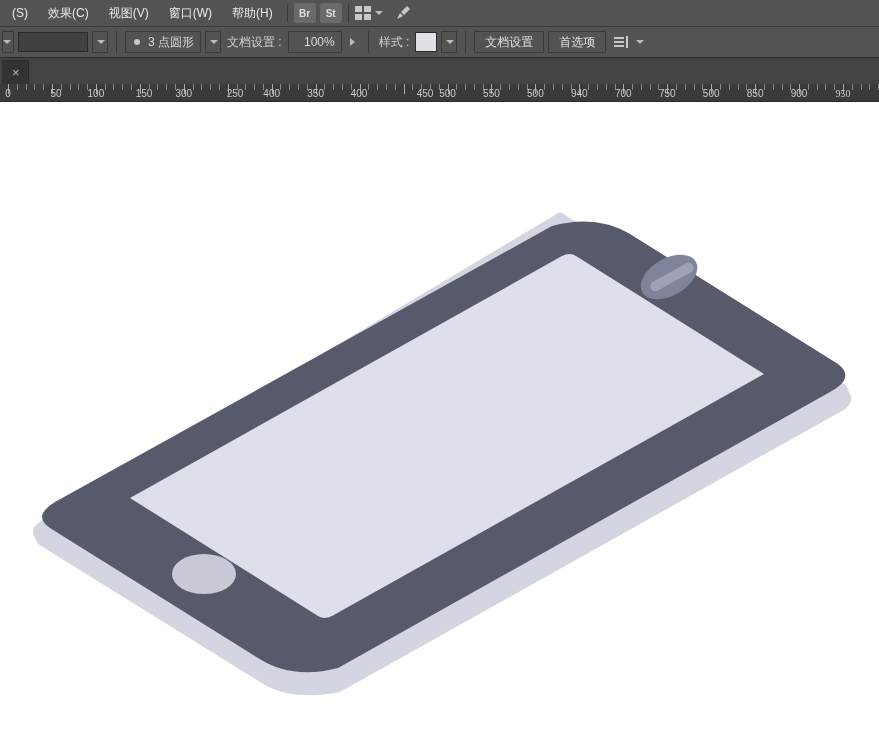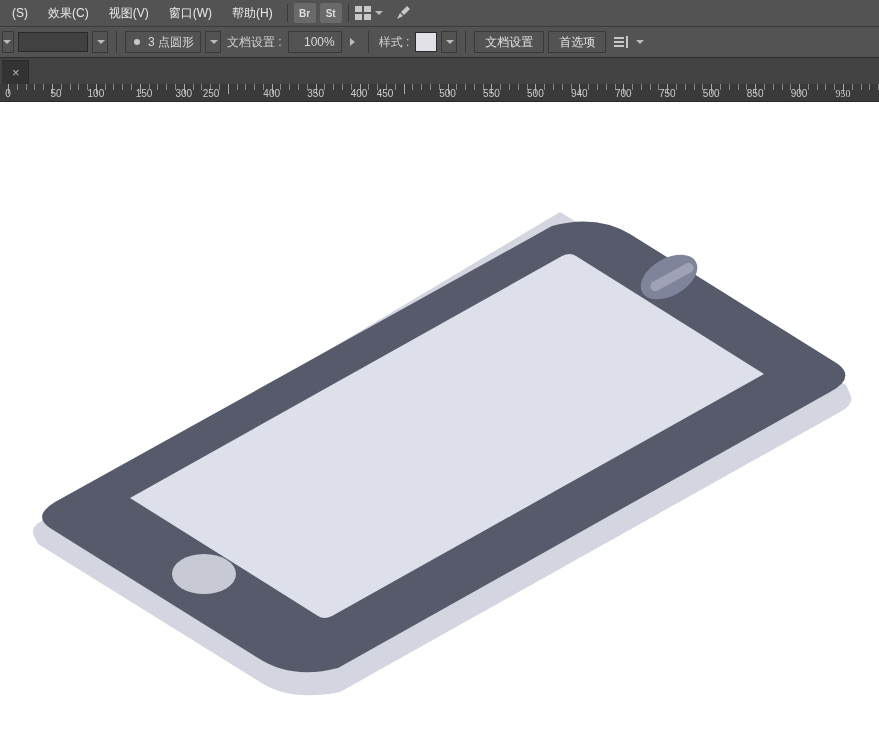--- a/index.html
+++ b/index.html
@@ -226,21 +226,21 @@
     <div class="tick" style="left: 157.43px;"></div>
     <div class="tick" style="left: 166.22px;"></div>
     <div class="tick" style="left: 175.01px;"></div>
     <div class="tick major" style="left: 183.8px;"></div>
     <div class="lbl" style="left: 183.8px;">300</div>
     <div class="tick" style="left: 192.59px;"></div>
     <div class="tick" style="left: 201.38px;"></div>
     <div class="tick" style="left: 210.17px;"></div>
     <div class="tick" style="left: 218.96px;"></div>
     <div class="tick major" style="left: 227.75px;"></div>
-    <div class="lbl" style="left: 211px;">250</div>
+    <div class="lbl" style="left: 235px;">250</div>
     <div class="tick" style="left: 236.54px;"></div>
     <div class="tick" style="left: 245.33px;"></div>
     <div class="tick" style="left: 254.12px;"></div>
     <div class="tick" style="left: 262.91px;"></div>
     <div class="tick major" style="left: 271.7px;"></div>
     <div class="lbl" style="left: 271.7px;">400</div>
     <div class="tick" style="left: 280.49px;"></div>
     <div class="tick" style="left: 289.28px;"></div>
     <div class="tick" style="left: 298.07px;"></div>
     <div class="tick" style="left: 306.86px;"></div>
@@ -250,21 +250,21 @@
     <div class="tick" style="left: 333.23px;"></div>
     <div class="tick" style="left: 342.02px;"></div>
     <div class="tick" style="left: 350.81px;"></div>
     <div class="tick major" style="left: 359.6px;"></div>
     <div class="lbl" style="left: 359px;">400</div>
     <div class="tick" style="left: 368.39px;"></div>
     <div class="tick" style="left: 377.18px;"></div>
     <div class="tick" style="left: 385.97px;"></div>
     <div class="tick" style="left: 394.76px;"></div>
     <div class="tick major" style="left: 403.55px;"></div>
-    <div class="lbl" style="left: 385px;">450</div>
+    <div class="lbl" style="left: 425px;">450</div>
     <div class="tick" style="left: 412.34px;"></div>
     <div class="tick" style="left: 421.13px;"></div>
     <div class="tick" style="left: 429.92px;"></div>
     <div class="tick" style="left: 438.71px;"></div>
     <div class="tick major" style="left: 447.5px;"></div>
     <div class="lbl" style="left: 447.5px;">500</div>
     <div class="tick" style="left: 456.29px;"></div>
     <div class="tick" style="left: 465.08px;"></div>
     <div class="tick" style="left: 473.87px;"></div>
     <div class="tick" style="left: 482.66px;"></div>

